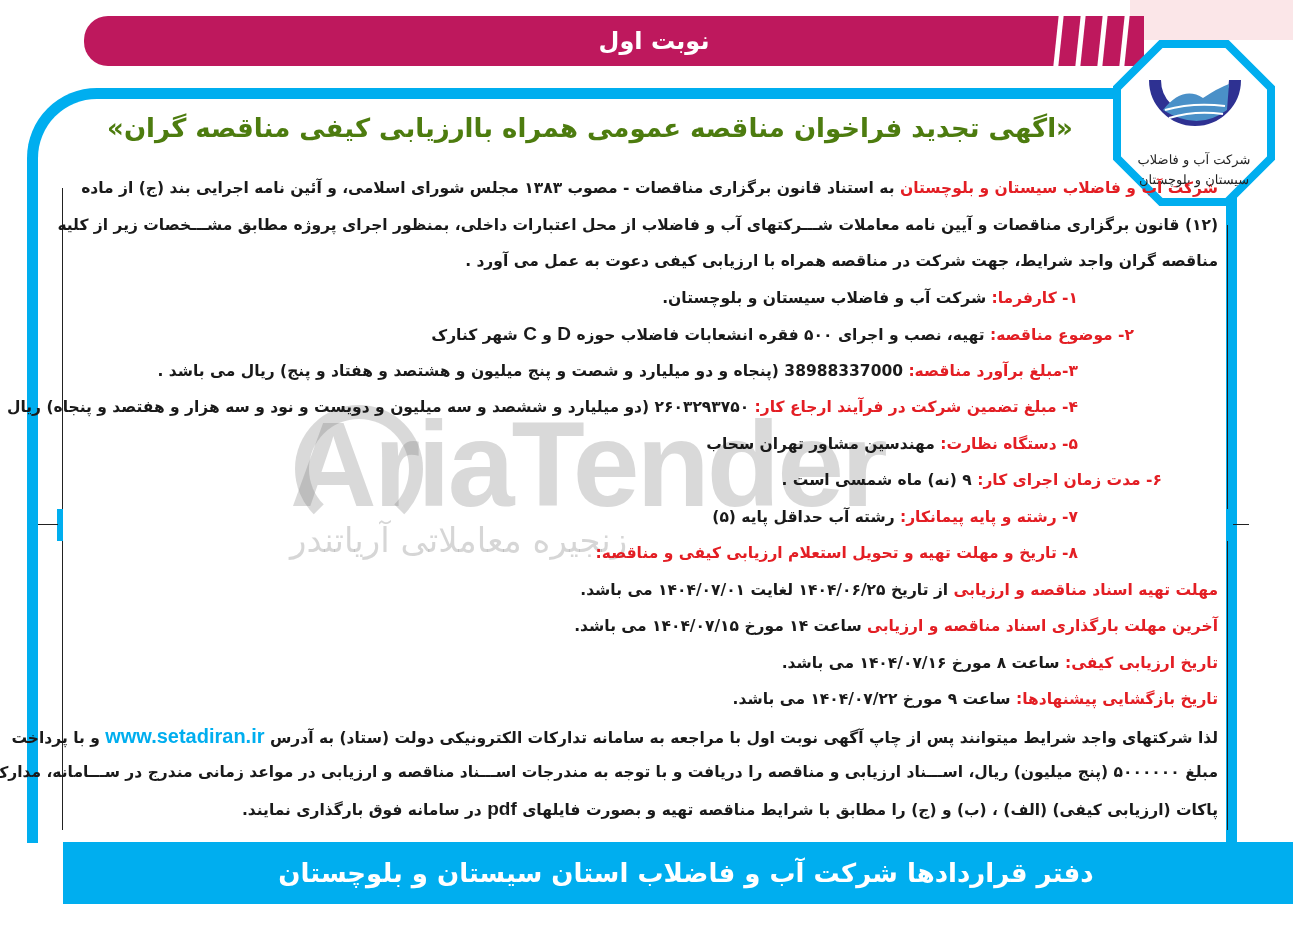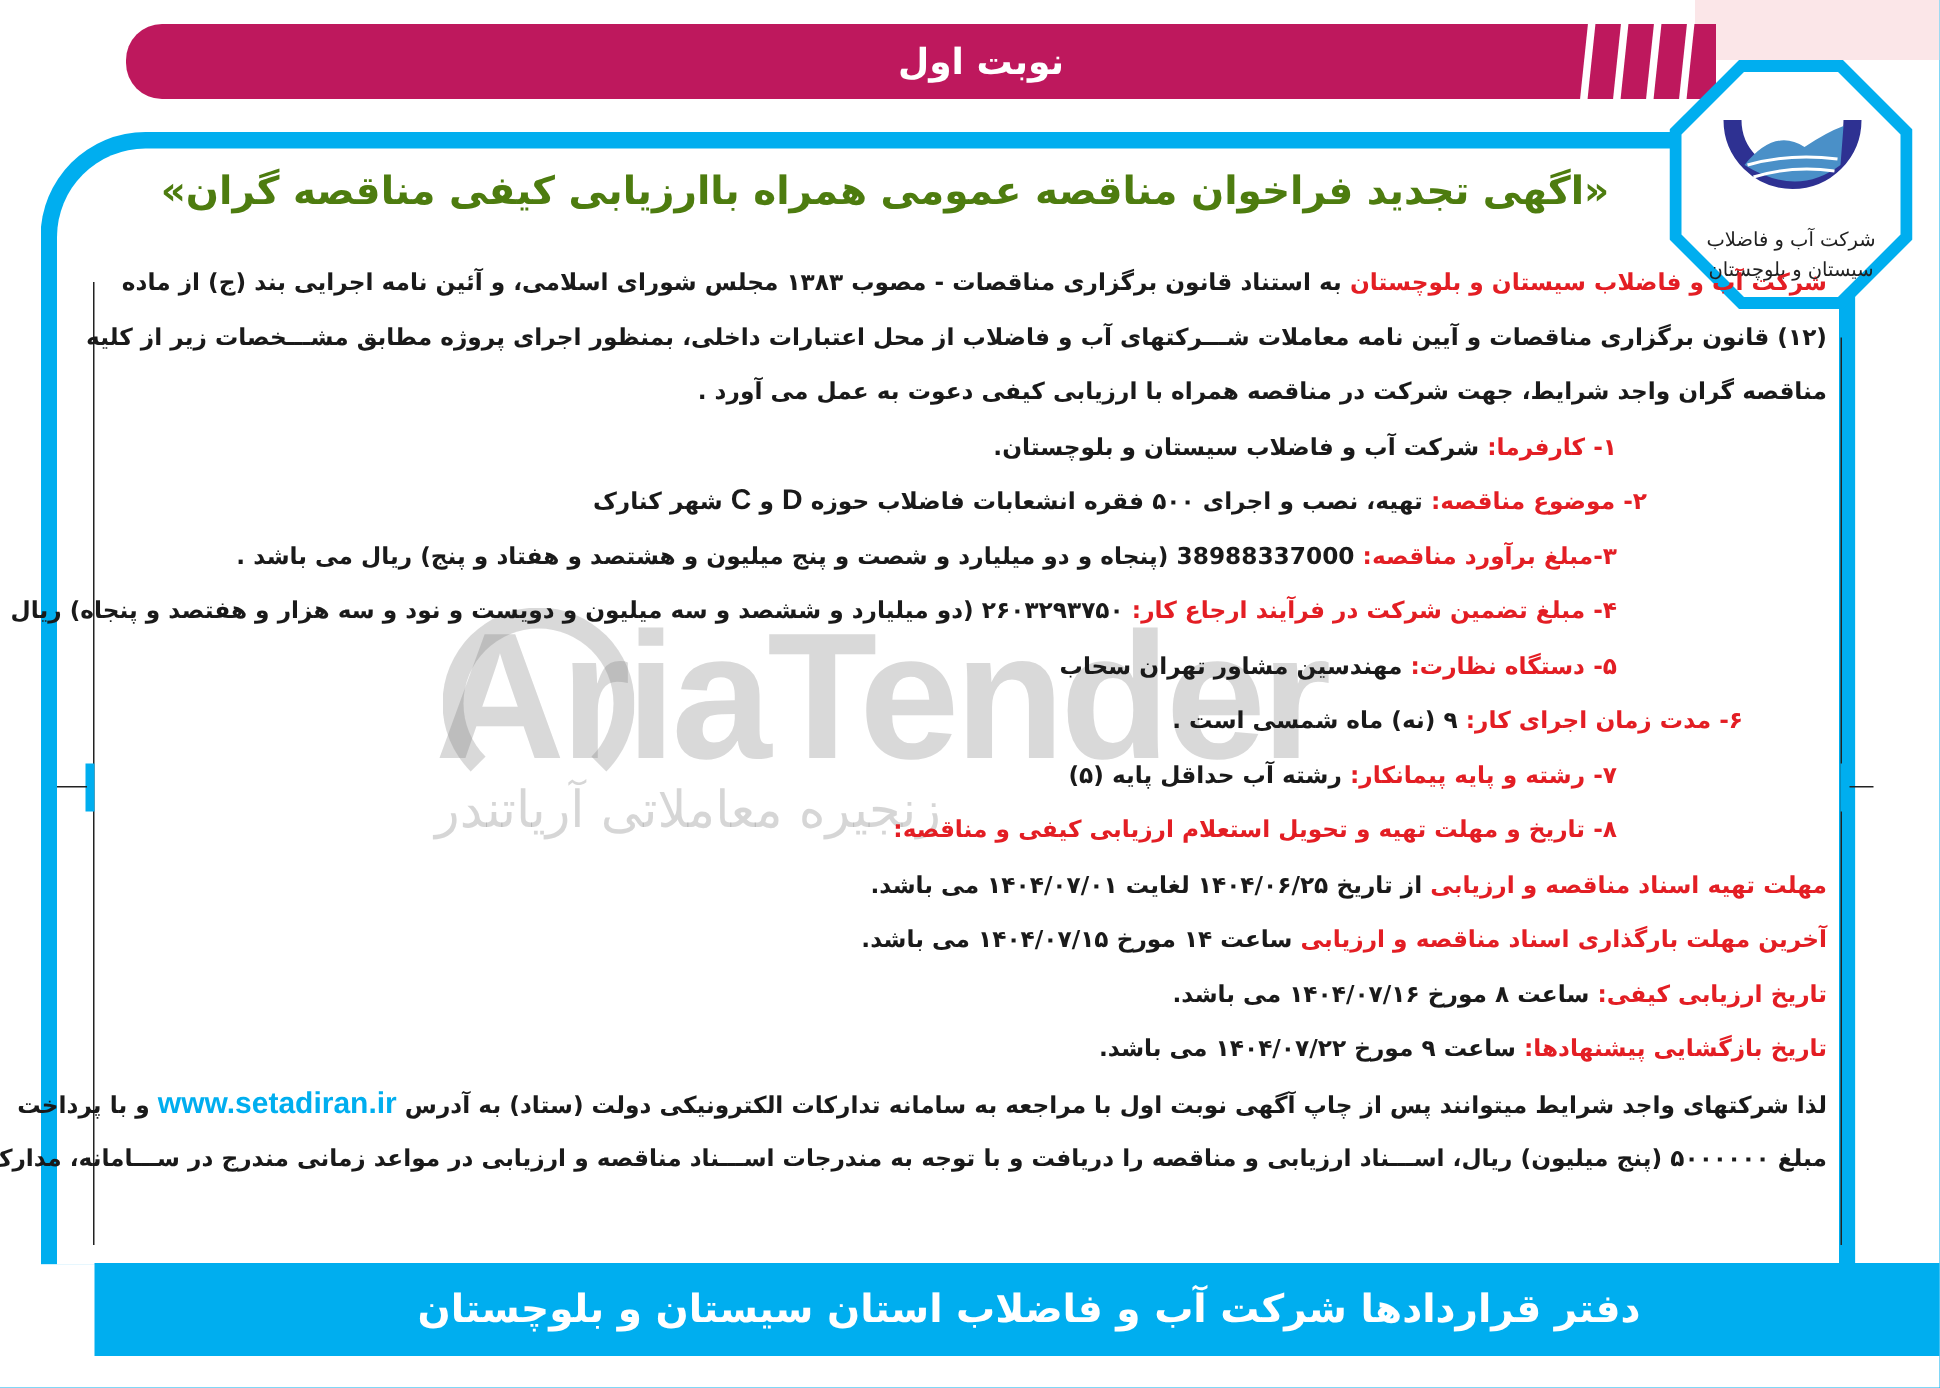--- a/index.html
+++ b/index.html
@@ -109,21 +109,21 @@
 <div class="body-text" style="top:170px;">
   <div class="line">
     <span class="red">شرکت آب و فاضلاب سیستان و بلوچستان</span><span> به استناد قانون برگزاری مناقصات - مصوب ۱۳۸۳ مجلس شورای اسلامی، و آئین نامه اجرایی بند (ج) از ماده</span>
   </div>
   <div class="line">(۱۲) قانون برگزاری مناقصات و آیین نامه معاملات شـــرکتهای آب و فاضلاب از محل اعتبارات داخلی، بمنظور اجرای پروژه مطابق مشـــخصات زیر از کلیه</div>
   <div class="line">مناقصه گران واجد شرایط، جهت شرکت در مناقصه همراه با ارزیابی کیفی دعوت به عمل می آورد .</div>
 
   <div class="line" style="margin-right:140px">
     <span class="red">۱- کارفرما:</span><span> شرکت آب و فاضلاب سیستان و بلوچستان.</span>
   </div>
-  <div class="line" style="margin-right:120px">
+  <div class="line" style="margin-right:84px">
     <span class="red">۲- موضوع مناقصه:</span><span> تهیه، نصب و اجرای ۵۰۰ فقره انشعابات فاضلاب حوزه </span><span class="latin">D</span><span> و </span><span class="latin">C</span><span> شهر کنارک</span>
   </div>
   <div class="line" style="margin-right:140px">
     <span class="red">۳-مبلغ برآورد مناقصه:</span><span> 38988337000 (پنجاه و دو میلیارد و شصت و پنج میلیون و هشتصد و هفتاد و پنج) ریال می باشد .</span>
   </div>
   <div class="line" style="margin-right:140px">
     <span class="red">۴- مبلغ تضمین شرکت در فرآیند ارجاع کار:</span><span> ۲۶۰۳۲۹۳۷۵۰ (دو میلیارد و ششصد و سه میلیون و دویست و نود و سه هزار و هفتصد و پنجاه) ریال</span>
   </div>
   <div class="line" style="margin-right:140px">
     <span class="red">۵- دستگاه نظارت:</span><span> مهندسین مشاور تهران سحاب</span>
@@ -148,17 +148,20 @@
     <span class="red">تاریخ ارزیابی کیفی:</span><span> ساعت ۸ مورخ ۱۴۰۴/۰۷/۱۶ می باشد.</span>
   </div>
   <div class="line">
     <span class="red">تاریخ بازگشایی پیشنهادها:</span><span> ساعت ۹ مورخ ۱۴۰۴/۰۷/۲۲ می باشد.</span>
   </div>
 
   <div class="line">
     <span>لذا شرکتهای واجد شرایط میتوانند پس از چاپ آگهی نوبت اول با مراجعه به سامانه تدارکات الکترونیکی دولت (ستاد) به آدرس </span><span class="url">www.setadiran.ir</span><span> و با پرداخت</span>
   </div>
   <div class="line">مبلغ ۵۰۰۰۰۰۰ (پنج میلیون) ریال، اســـناد ارزیابی و مناقصه را دریافت و با توجه به مندرجات اســـناد مناقصه و ارزیابی در مواعد زمانی مندرج در ســـامانه، مدارک لازم شامل</div>
+  <div class="line">
+    <span>پاکات (ارزیابی کیفی) (الف) ، (ب) و (ج) را مطابق با شرایط مناقصه تهیه و بصورت فایلهای </span><span class="pdf">pdf</span><span> در سامانه فوق بارگذاری نمایند.</span>
+  </div>
 </div>
 
 <div class="bottom-banner">
   <span class="title">دفتر قراردادها شرکت آب و فاضلاب استان سیستان و بلوچستان</span>
 </div>
 
 </body></html>

